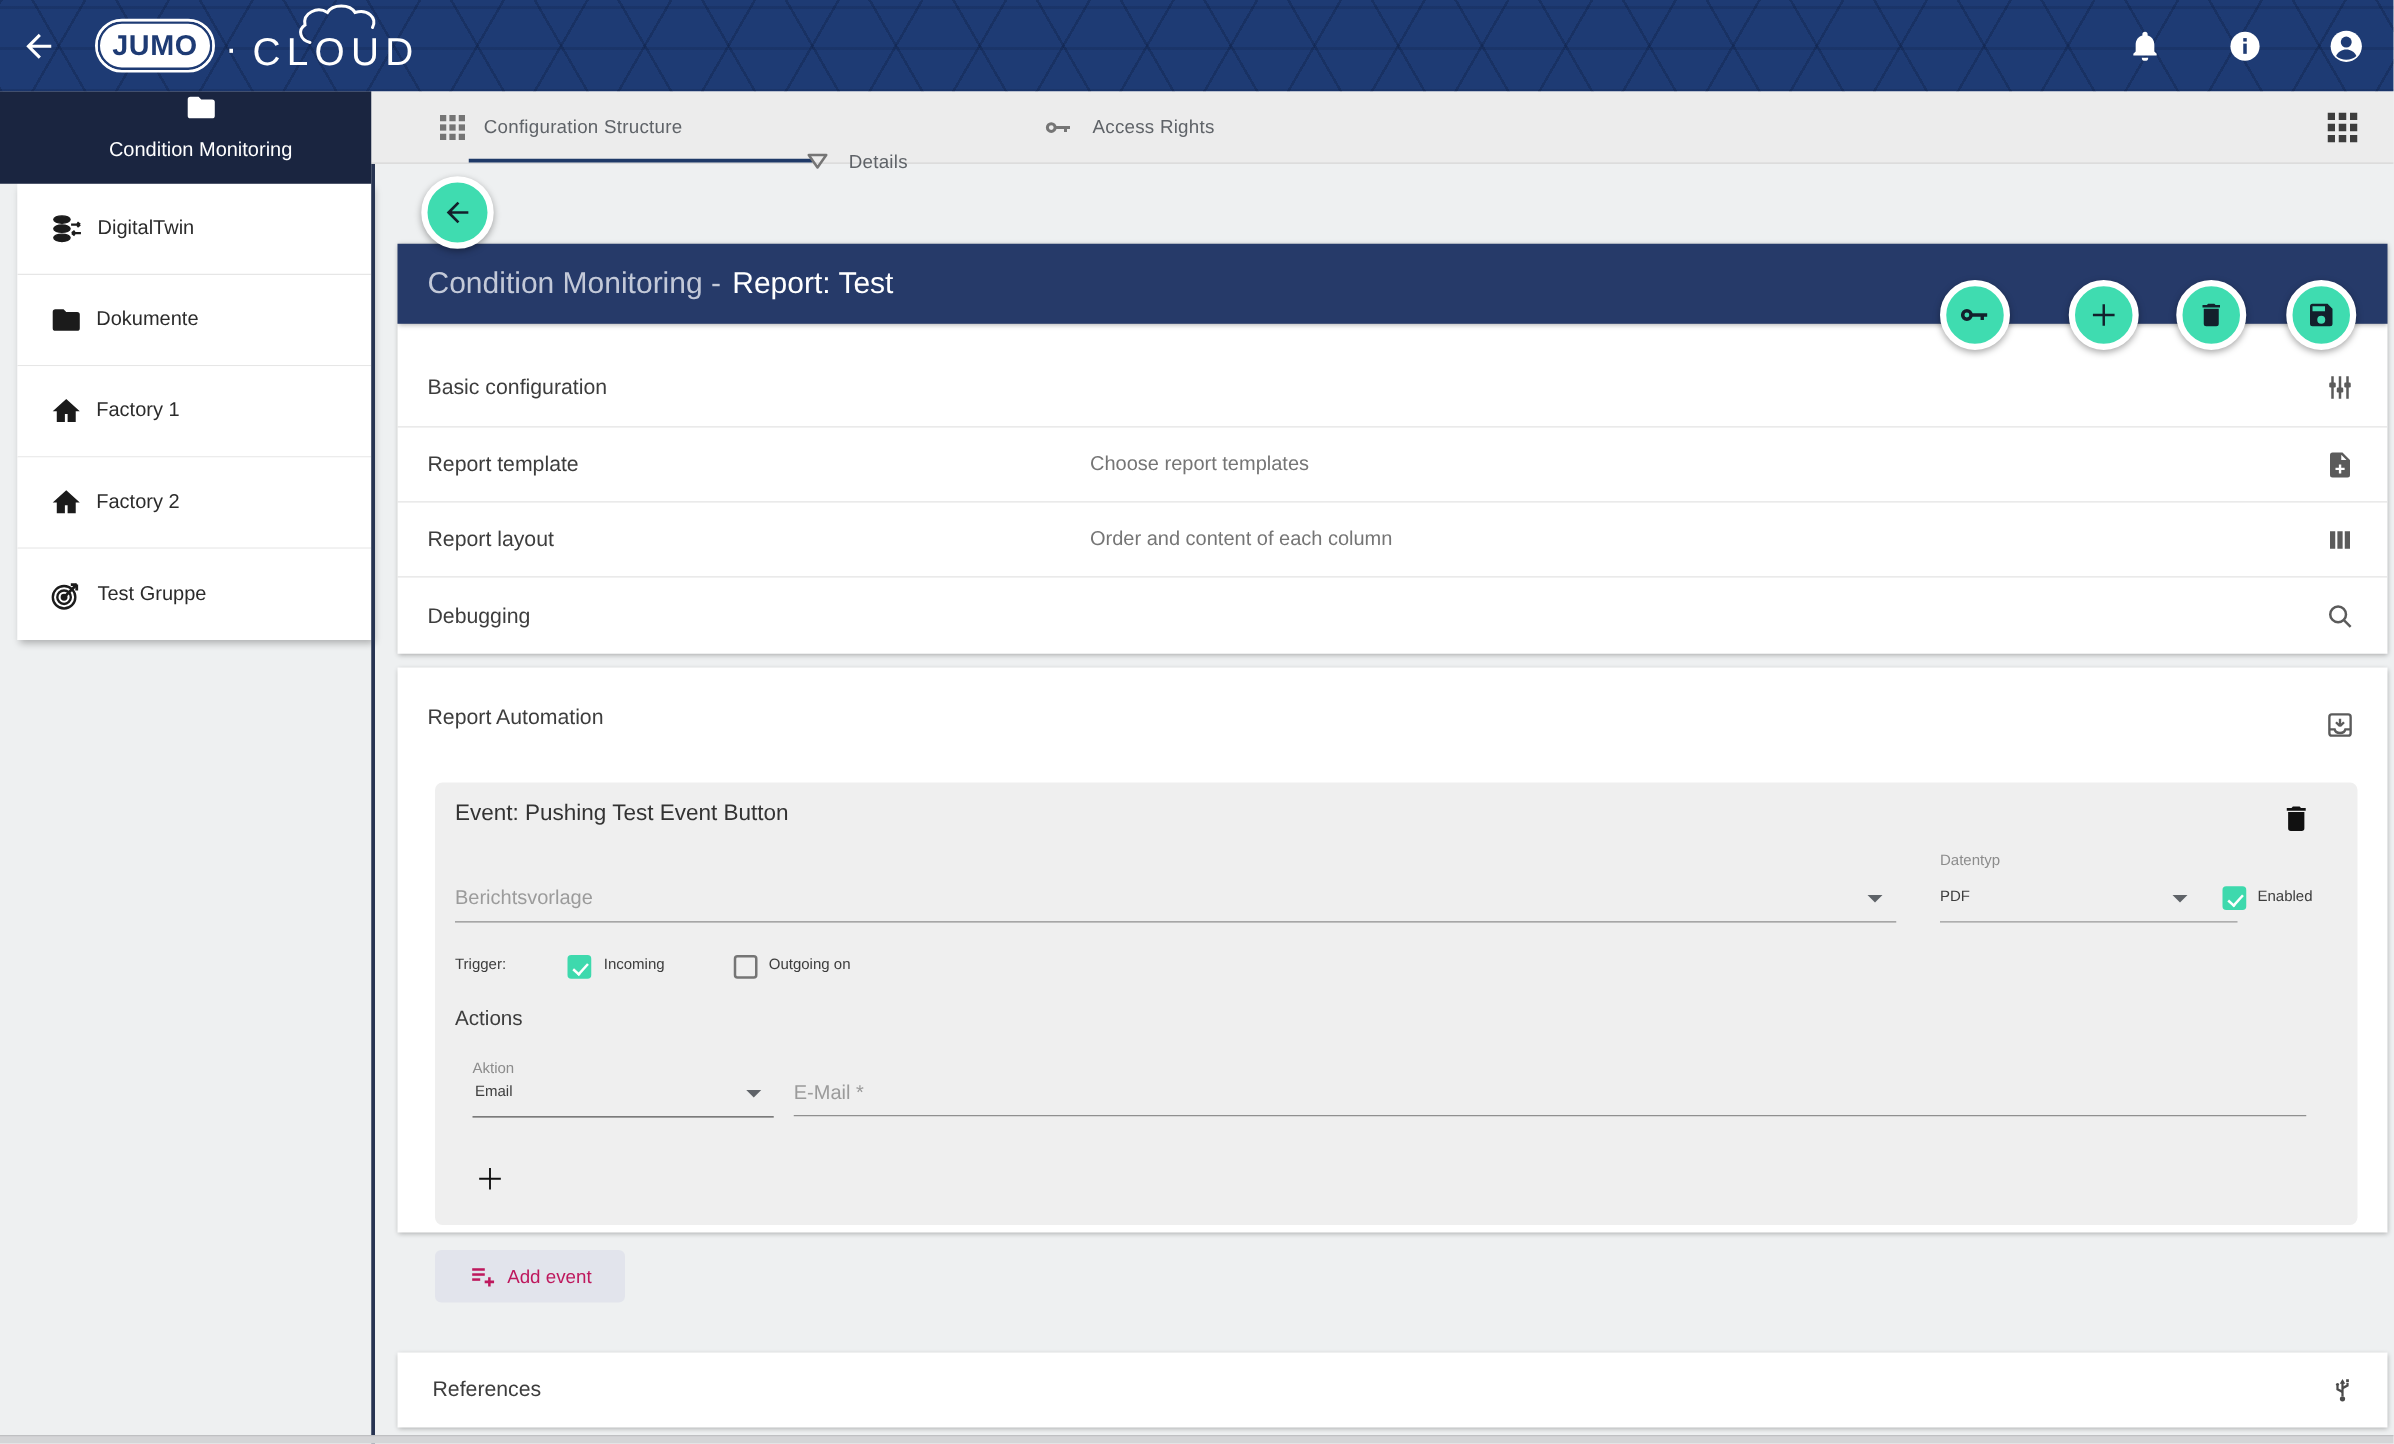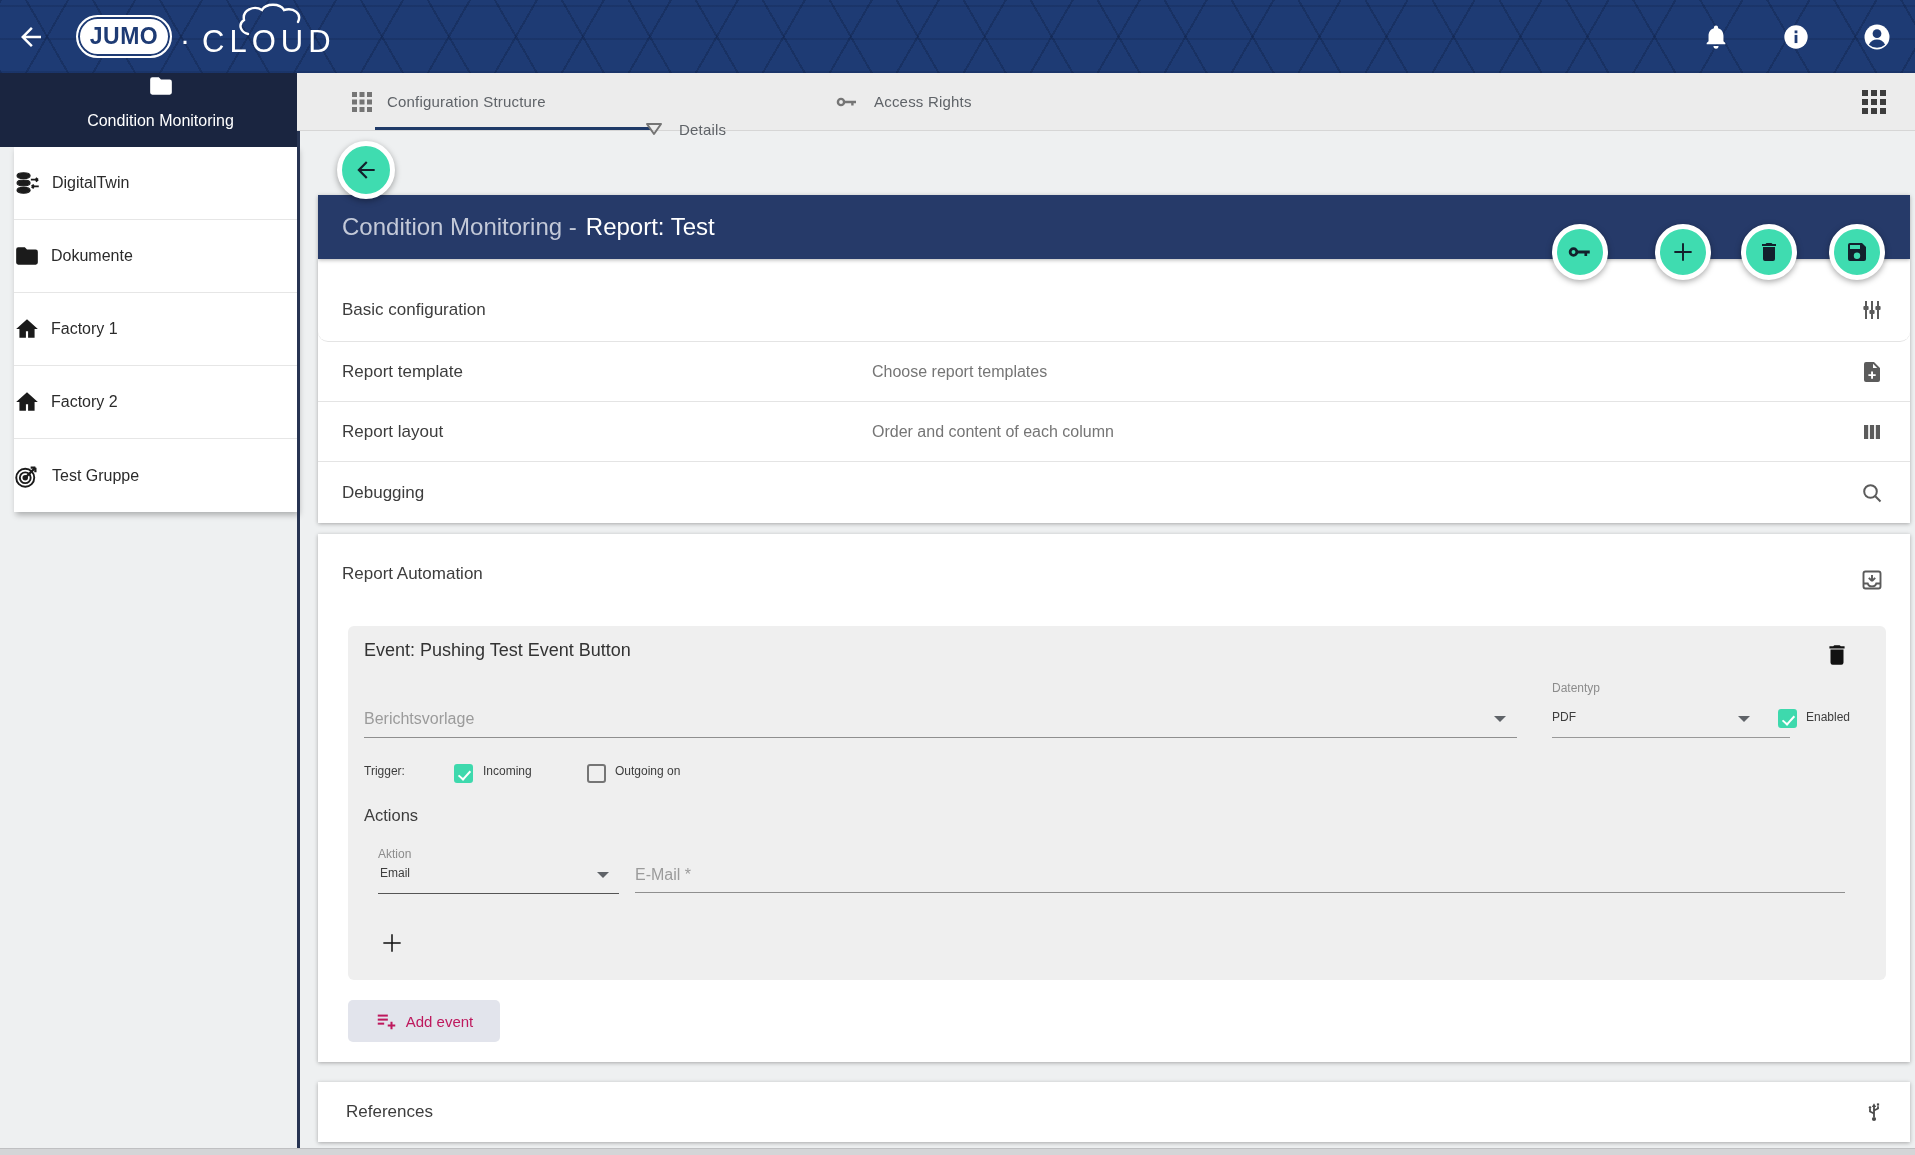--- a/index.html
+++ b/index.html
@@ -36,21 +36,21 @@
   .tab-underline{position:absolute;left:23px;bottom:0;width:275px;height:3px;background:#1f3a68;}
   .gridview{left:1862px;top:90px;width:24px;height:24px;color:#3d3d3d;cursor:pointer;}
 
   
   .side-sel{left:0;top:73px;width:297px;height:74px;background:#1a2540;display:flex;
     align-items:center;padding-left:24px;gap:13px;box-sizing:border-box;z-index:6;flex-direction:column;}
   .side-sel .lbl{color:#fff;font-size:16px;font-weight:500;}
   .side-sel .sic{color:#fff;}
   .side-list{left:14px;top:147px;width:283px;background:#fff;
     box-shadow:2px 3px 6px rgba(0,0,0,.28);}
-  .side-item{height:73px;display:flex;align-items:center;gap:11px;
+  .side-item{height:73px;display:flex;align-items:center;padding-left:26px;gap:11px;
     border-bottom:1px solid #e6e6e6;box-sizing:border-box;background:#fff;cursor:pointer;}
   .side-item .lbl{color:#2b2b2b;font-size:16px;}
   .side-item .sic{color:#1b1b1b;}
   .scroll-line{left:297px;top:131px;width:3px;height:1024px;background:#273452;}
 
   
   .card{background:#fff;box-shadow:0 1px 4px rgba(0,0,0,.3);}
   .fab{border-radius:50%;background:#3fdcb0;border:5px solid #fff;box-sizing:border-box;
     display:flex;align-items:center;justify-content:center;color:#13202c;
     box-shadow:0 2px 6px rgba(0,0,0,.35);cursor:pointer;z-index:25;}
@@ -63,27 +63,27 @@
   .titlebar .name{color:#fff;font-size:24px;font-weight:500;}
   .fab-sm{width:56px;height:56px;top:224px;}
 
   
   .card1{left:318px;top:259px;width:1592px;height:264px;}
   .crow{position:absolute;left:0;width:1592px;display:flex;align-items:center;
     box-sizing:border-box;border-bottom:1px solid #e4e4e4;cursor:pointer;}
   .crow .rl{margin-left:24px;font-size:17px;color:#3d3d3d;}
   .crow .rs{position:absolute;left:554px;font-size:16px;color:#757575;}
   .crow .ric{position:absolute;right:26px;width:24px;height:24px;color:#5b5b5b;}
-  .crow1{top:0;height:83px;padding-top:20px;border-radius:10px;}
+  .crow1{top:0;height:83px;padding-top:20px;}
   .crow2{top:83px;height:60px;}
   .crow3{top:143px;height:60px;}
   .crow4{top:203px;height:61px;border-bottom:none;}
 
   
-  .card2{left:318px;top:534px;width:1592px;height:528px;}
+  .card2{left:318px;top:534px;width:1592px;height:452px;}
   .sect-title{position:absolute;left:24px;top:30px;font-size:17px;color:#3d3d3d;}
   .sect-ic{position:absolute;right:26px;top:34px;width:24px;height:24px;color:#5b5b5b;cursor:pointer;}
   .event{position:absolute;left:30px;top:92px;width:1538px;height:354px;background:#efefef;border-radius:6px;}
   .ev-title{position:absolute;left:16px;top:14px;font-size:18px;color:#333;}
   .ev-trash{position:absolute;right:36px;top:16px;width:26px;height:26px;color:#111;cursor:pointer;}
   .ph{color:#9b9b9b;font-size:16px;}
   .val{color:#3d3d3d;font-size:12px;}
   .microlbl{color:#8c8c8c;font-size:12px;}
   .uline{position:absolute;height:1px;background:#999;}
   .dd-arrow{position:absolute;width:0;height:0;border-left:6px solid transparent;

